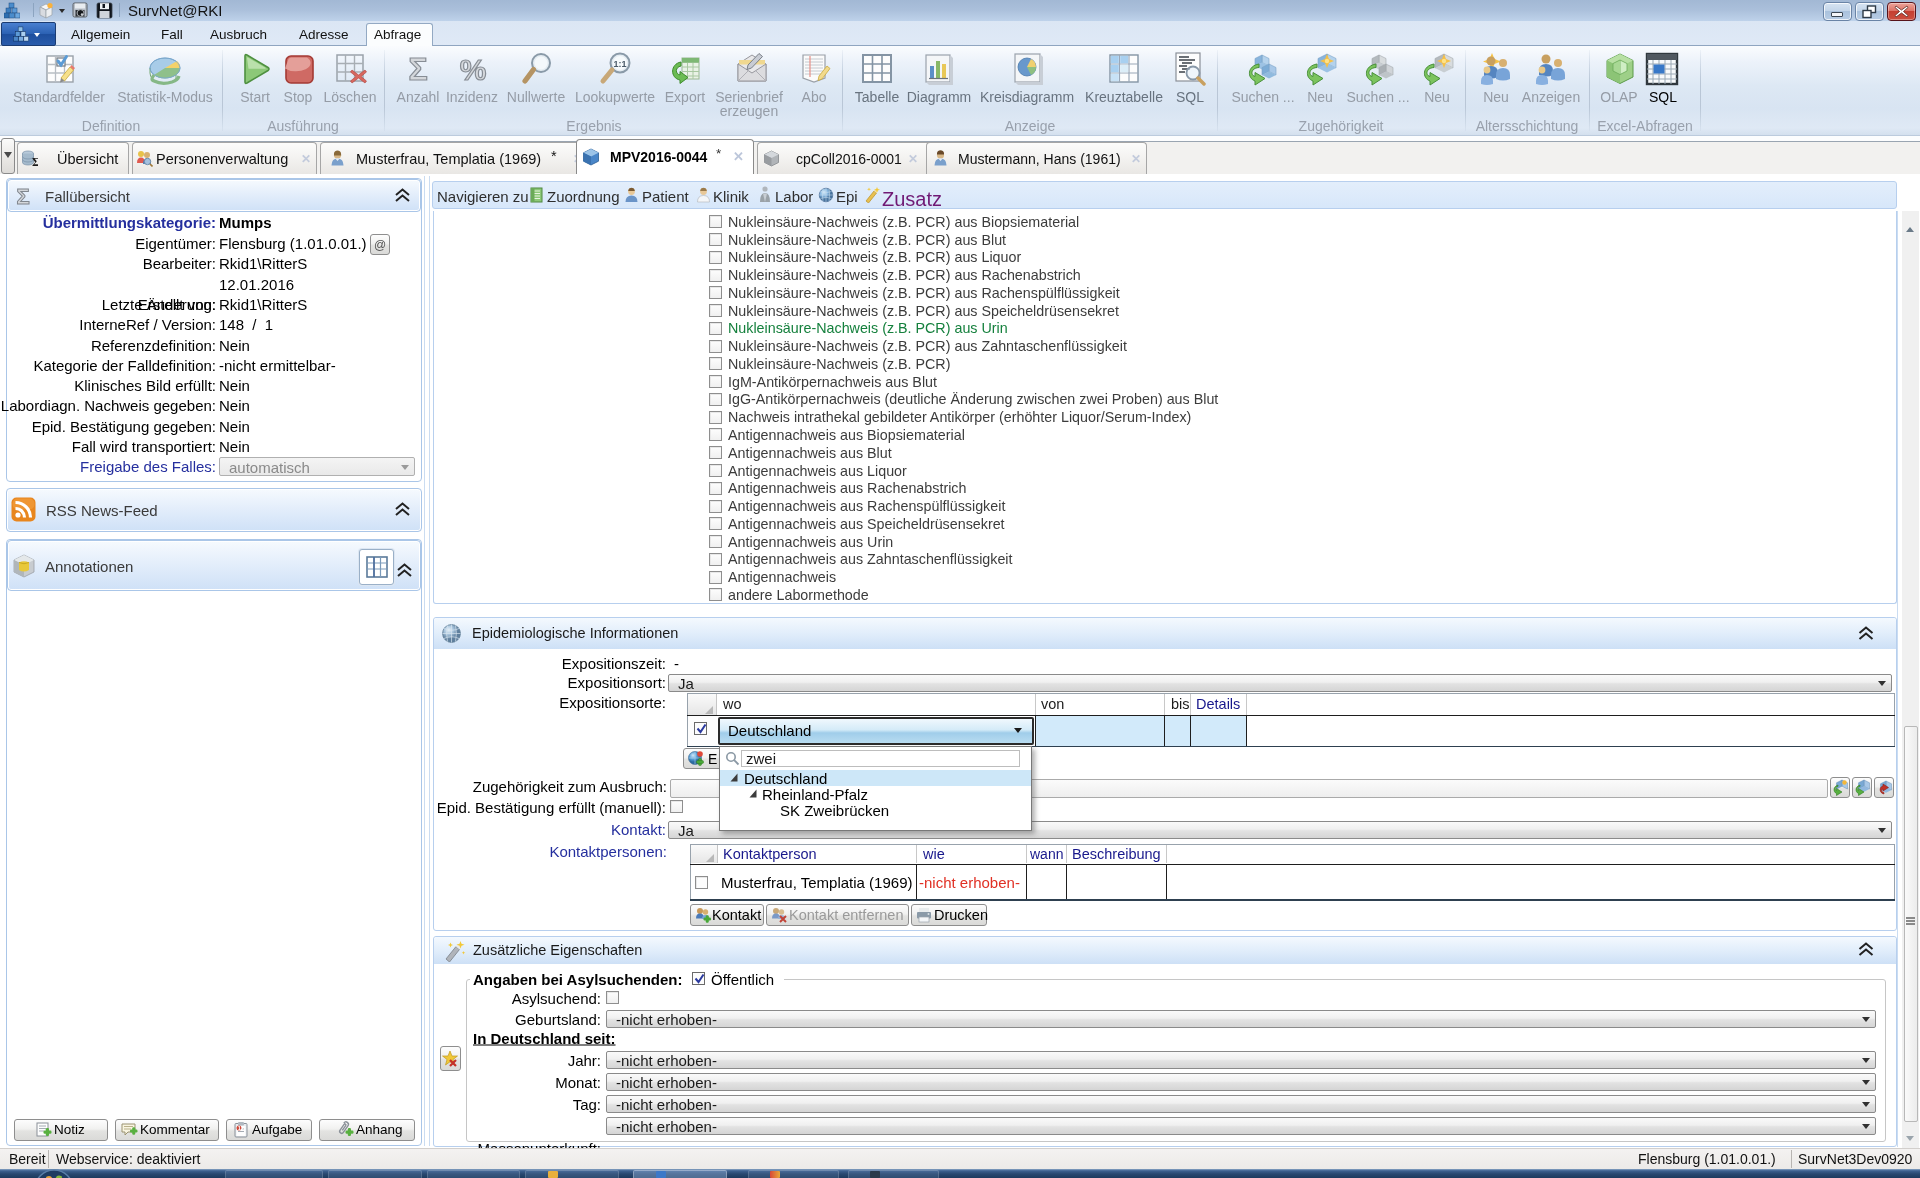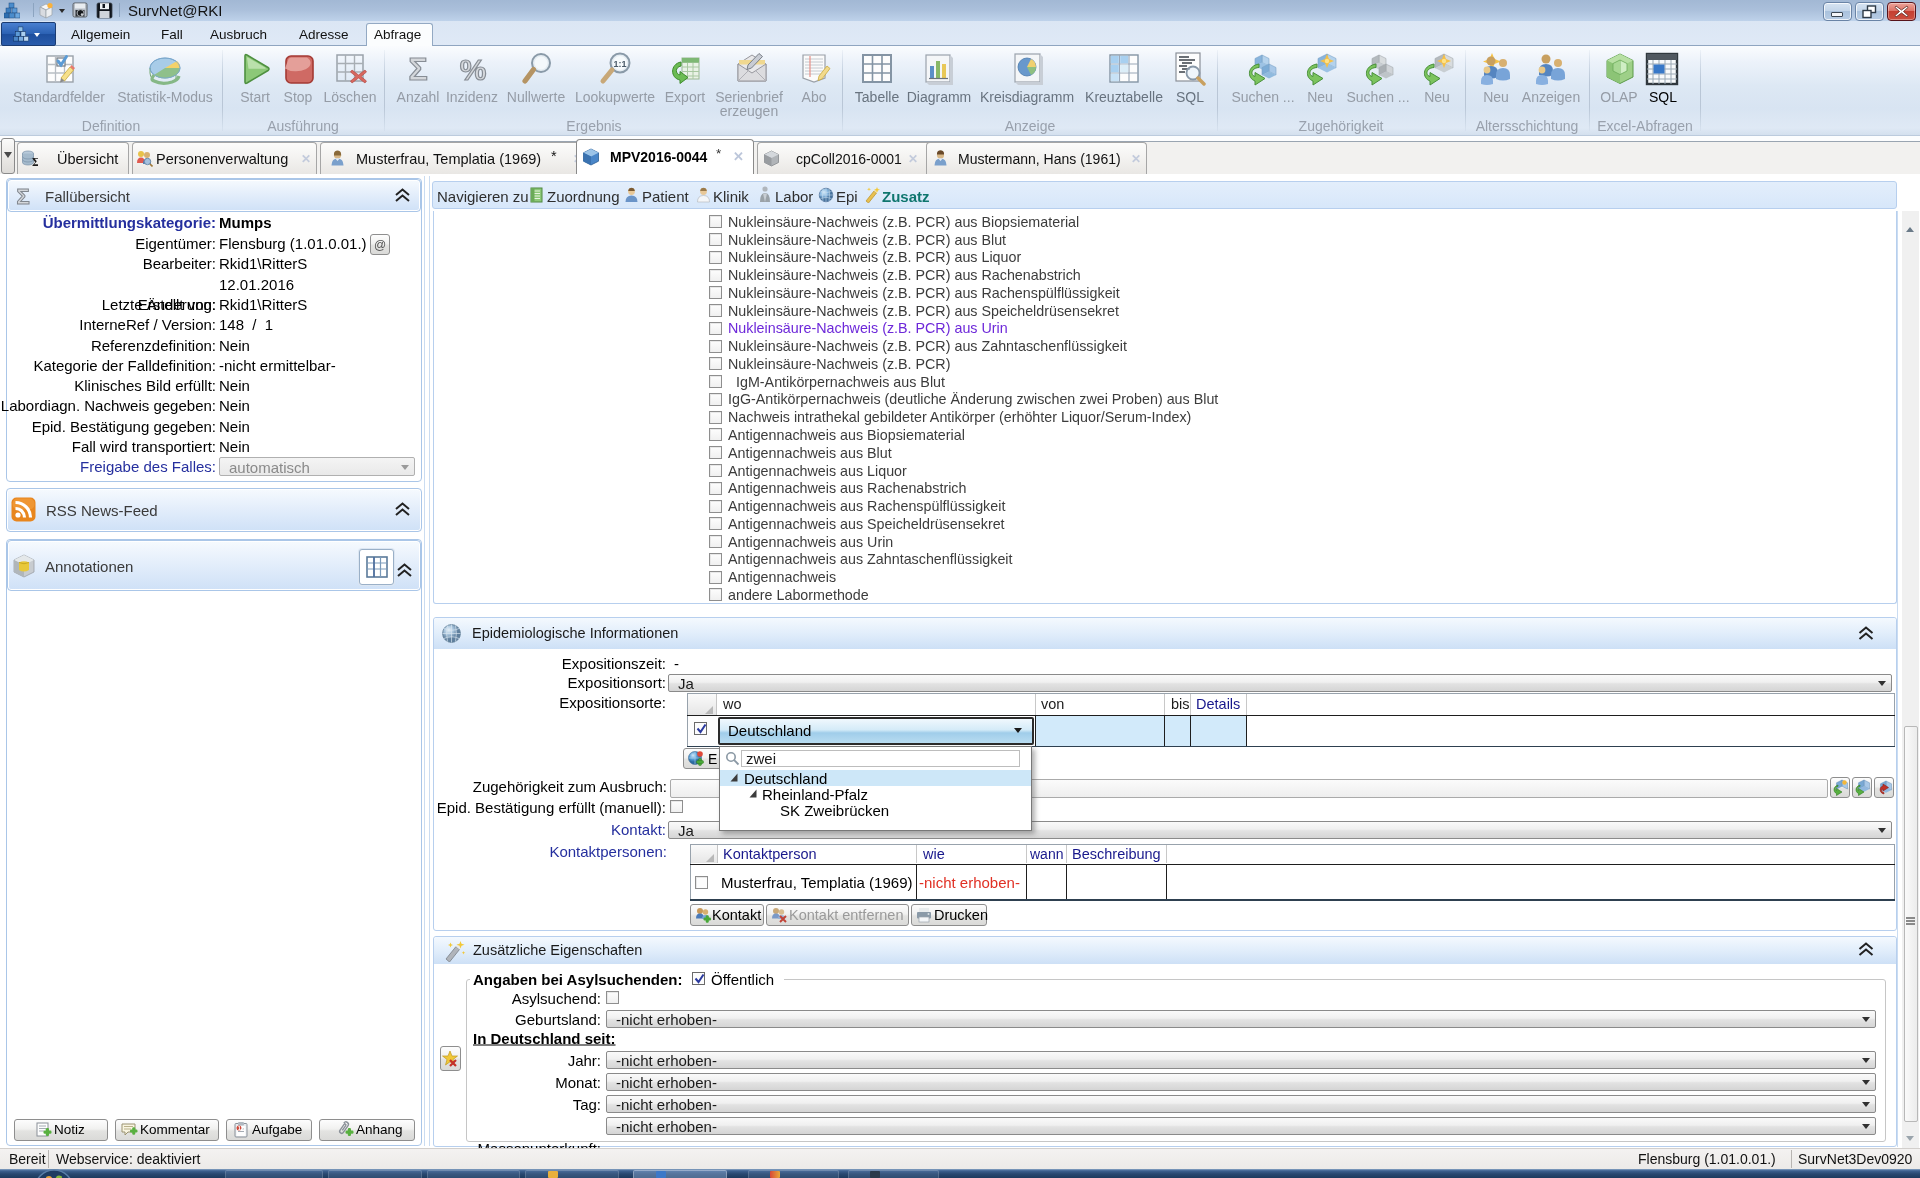--- a/index.html
+++ b/index.html
@@ -528,43 +528,43 @@
     <circle cx="8" cy="8" r="6.8" fill="url(#epg)" stroke="#3c608a" stroke-width="0.6"></circle>
     <path d="M8 1.2 V14.8 M1.2 8 H14.8 M2.5 4.5 Q8 7 13.5 4.5 M2.5 11.5 Q8 9 13.5 11.5 M5 1.8 Q3.8 8 5 14.2 M11 1.8 Q12.2 8 11 14.2" fill="none" stroke="#c8dcee" stroke-width="0.7" opacity="0.8"></path>
   </svg>
 <div class="tx" style="left:836px;top:188px;font-size:15px;color:#2e2e2e;">Epi</div>
 <svg class="ab" style="left:864px;top:186px" width="17" height="17" viewBox="0 0 17 17">
     <path d="M2 15 L10 5 L12.5 7 L4.5 17 Z" fill="#e8c050" stroke="#b89028" stroke-width="0.7"></path>
     <path d="M10 5 L12.5 7 L14 5.2 L11.5 3.2 Z" fill="#f4e0a0"></path>
     <path d="M13 1 L13.8 3 L16 3.8 L13.8 4.6 L13 6.6 L12.2 4.6 L10 3.8 L12.2 3 Z" fill="#f2c838"></path>
     <path d="M5 1.5 L5.5 2.8 L7 3.3 L5.5 3.8 L5 5.1 L4.5 3.8 L3 3.3 L4.5 2.8 Z" fill="#f2c838"></path>
   </svg>
-<div class="tx" style="left:882px;top:188px;font-size:15px;color:#0f766e;font-weight:bold;">Zusatz</div>
+<div class="tx" style="left:882px;top:188px;font-size:20px;color:#701a75;">Zusatz</div>
 
 <div class="ab" style="left:433px;top:211px;width:1464px;height:393px;border:1px solid #b7cfee;border-top:none;border-radius:0 0 3px 3px;background:#fff;"></div>
 <div class="cb" style="left:709px;top:215.2px;"></div>
 <div class="tx" style="left:728px;top:221.7px;transform:translateY(-50%);font-size:14.3px;color:#3c3c3c;">Nukleinsäure-Nachweis (z.B. PCR) aus Biopsiematerial</div>
 <div class="cb" style="left:709px;top:233.0px;"></div>
 <div class="tx" style="left:728px;top:239.5px;transform:translateY(-50%);font-size:14.3px;color:#3c3c3c;">Nukleinsäure-Nachweis (z.B. PCR) aus Blut</div>
 <div class="cb" style="left:709px;top:250.7px;"></div>
 <div class="tx" style="left:728px;top:257.2px;transform:translateY(-50%);font-size:14.3px;color:#3c3c3c;">Nukleinsäure-Nachweis (z.B. PCR) aus Liquor</div>
 <div class="cb" style="left:709px;top:268.5px;"></div>
 <div class="tx" style="left:728px;top:275.0px;transform:translateY(-50%);font-size:14.3px;color:#3c3c3c;">Nukleinsäure-Nachweis (z.B. PCR) aus Rachenabstrich</div>
 <div class="cb" style="left:709px;top:286.3px;"></div>
 <div class="tx" style="left:728px;top:292.8px;transform:translateY(-50%);font-size:14.3px;color:#3c3c3c;">Nukleinsäure-Nachweis (z.B. PCR) aus Rachenspülflüssigkeit</div>
 <div class="cb" style="left:709px;top:304.0px;"></div>
 <div class="tx" style="left:728px;top:310.5px;transform:translateY(-50%);font-size:14.3px;color:#3c3c3c;">Nukleinsäure-Nachweis (z.B. PCR) aus Speicheldrüsensekret</div>
 <div class="cb" style="left:709px;top:321.8px;"></div>
-<div class="tx" style="left:728px;top:328.3px;transform:translateY(-50%);font-size:14.3px;color:#6d28d9;">Nukleinsäure-Nachweis (z.B. PCR) aus Urin</div>
+<div class="tx" style="left:728px;top:328.3px;transform:translateY(-50%);font-size:14.3px;color:#15803d;">Nukleinsäure-Nachweis (z.B. PCR) aus Urin</div>
 <div class="cb" style="left:709px;top:339.6px;"></div>
 <div class="tx" style="left:728px;top:346.1px;transform:translateY(-50%);font-size:14.3px;color:#3c3c3c;">Nukleinsäure-Nachweis (z.B. PCR) aus Zahntaschenflüssigkeit</div>
 <div class="cb" style="left:709px;top:357.4px;"></div>
 <div class="tx" style="left:728px;top:363.9px;transform:translateY(-50%);font-size:14.3px;color:#3c3c3c;">Nukleinsäure-Nachweis (z.B. PCR)</div>
 <div class="cb" style="left:709px;top:375.1px;"></div>
-<div class="tx" style="left:728px;top:381.6px;transform:translateY(-50%);font-size:14.3px;color:#3c3c3c;margin-left:8px;">IgM-Antikörpernachweis aus Blut</div>
+<div class="tx" style="left:728px;top:381.6px;transform:translateY(-50%);font-size:14.3px;color:#3c3c3c;">IgM-Antikörpernachweis aus Blut</div>
 <div class="cb" style="left:709px;top:392.9px;"></div>
 <div class="tx" style="left:728px;top:399.4px;transform:translateY(-50%);font-size:14.3px;color:#3c3c3c;">IgG-Antikörpernachweis (deutliche Änderung zwischen zwei Proben) aus Blut</div>
 <div class="cb" style="left:709px;top:410.7px;"></div>
 <div class="tx" style="left:728px;top:417.2px;transform:translateY(-50%);font-size:14.3px;color:#3c3c3c;">Nachweis intrathekal gebildeter Antikörper (erhöhter Liquor/Serum-Index)</div>
 <div class="cb" style="left:709px;top:428.4px;"></div>
 <div class="tx" style="left:728px;top:434.9px;transform:translateY(-50%);font-size:14.3px;color:#3c3c3c;">Antigennachweis aus Biopsiematerial</div>
 <div class="cb" style="left:709px;top:446.2px;"></div>
 <div class="tx" style="left:728px;top:452.7px;transform:translateY(-50%);font-size:14.3px;color:#3c3c3c;">Antigennachweis aus Blut</div>
 <div class="cb" style="left:709px;top:464.0px;"></div>
 <div class="tx" style="left:728px;top:470.5px;transform:translateY(-50%);font-size:14.3px;color:#3c3c3c;">Antigennachweis aus Liquor</div>

